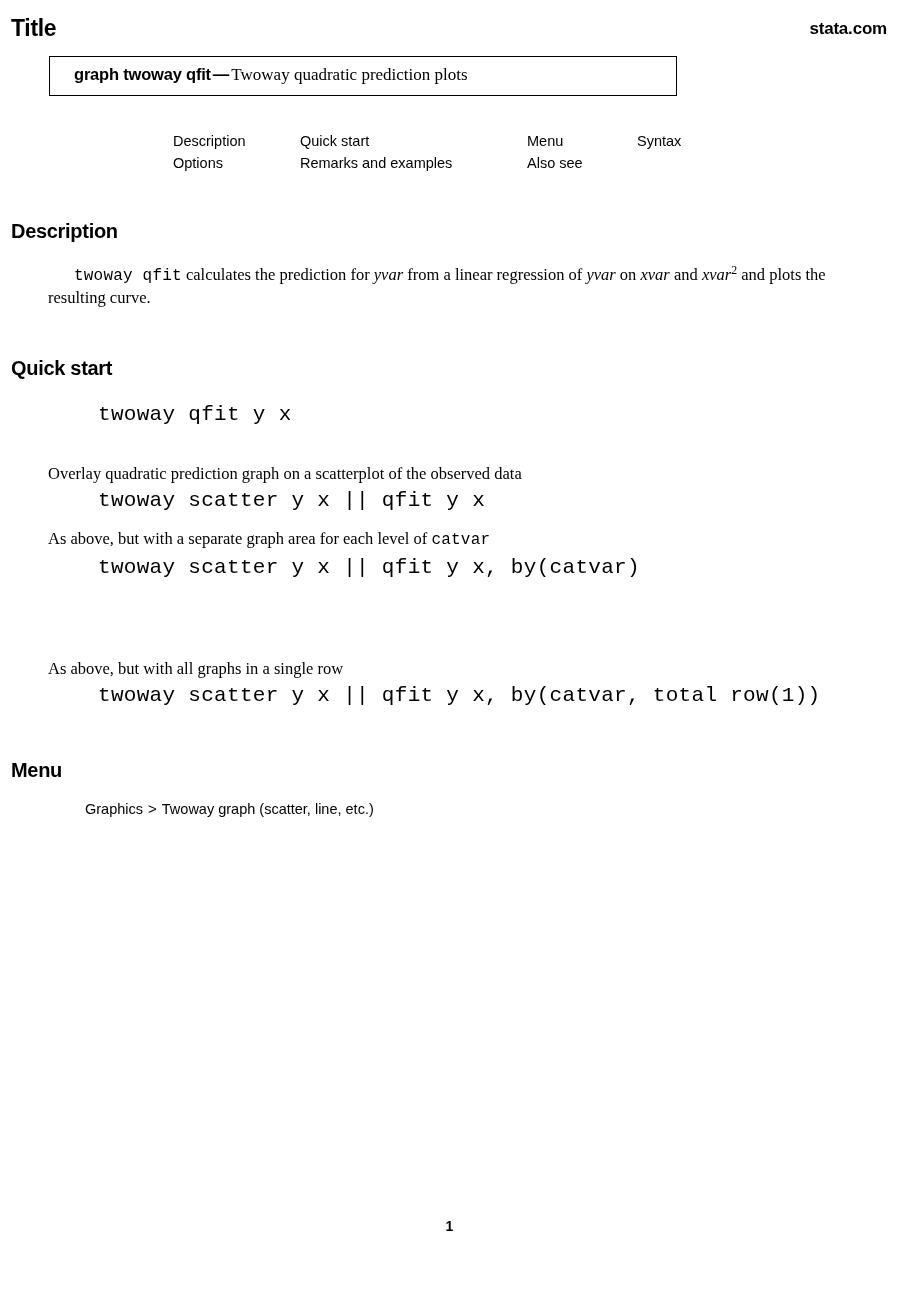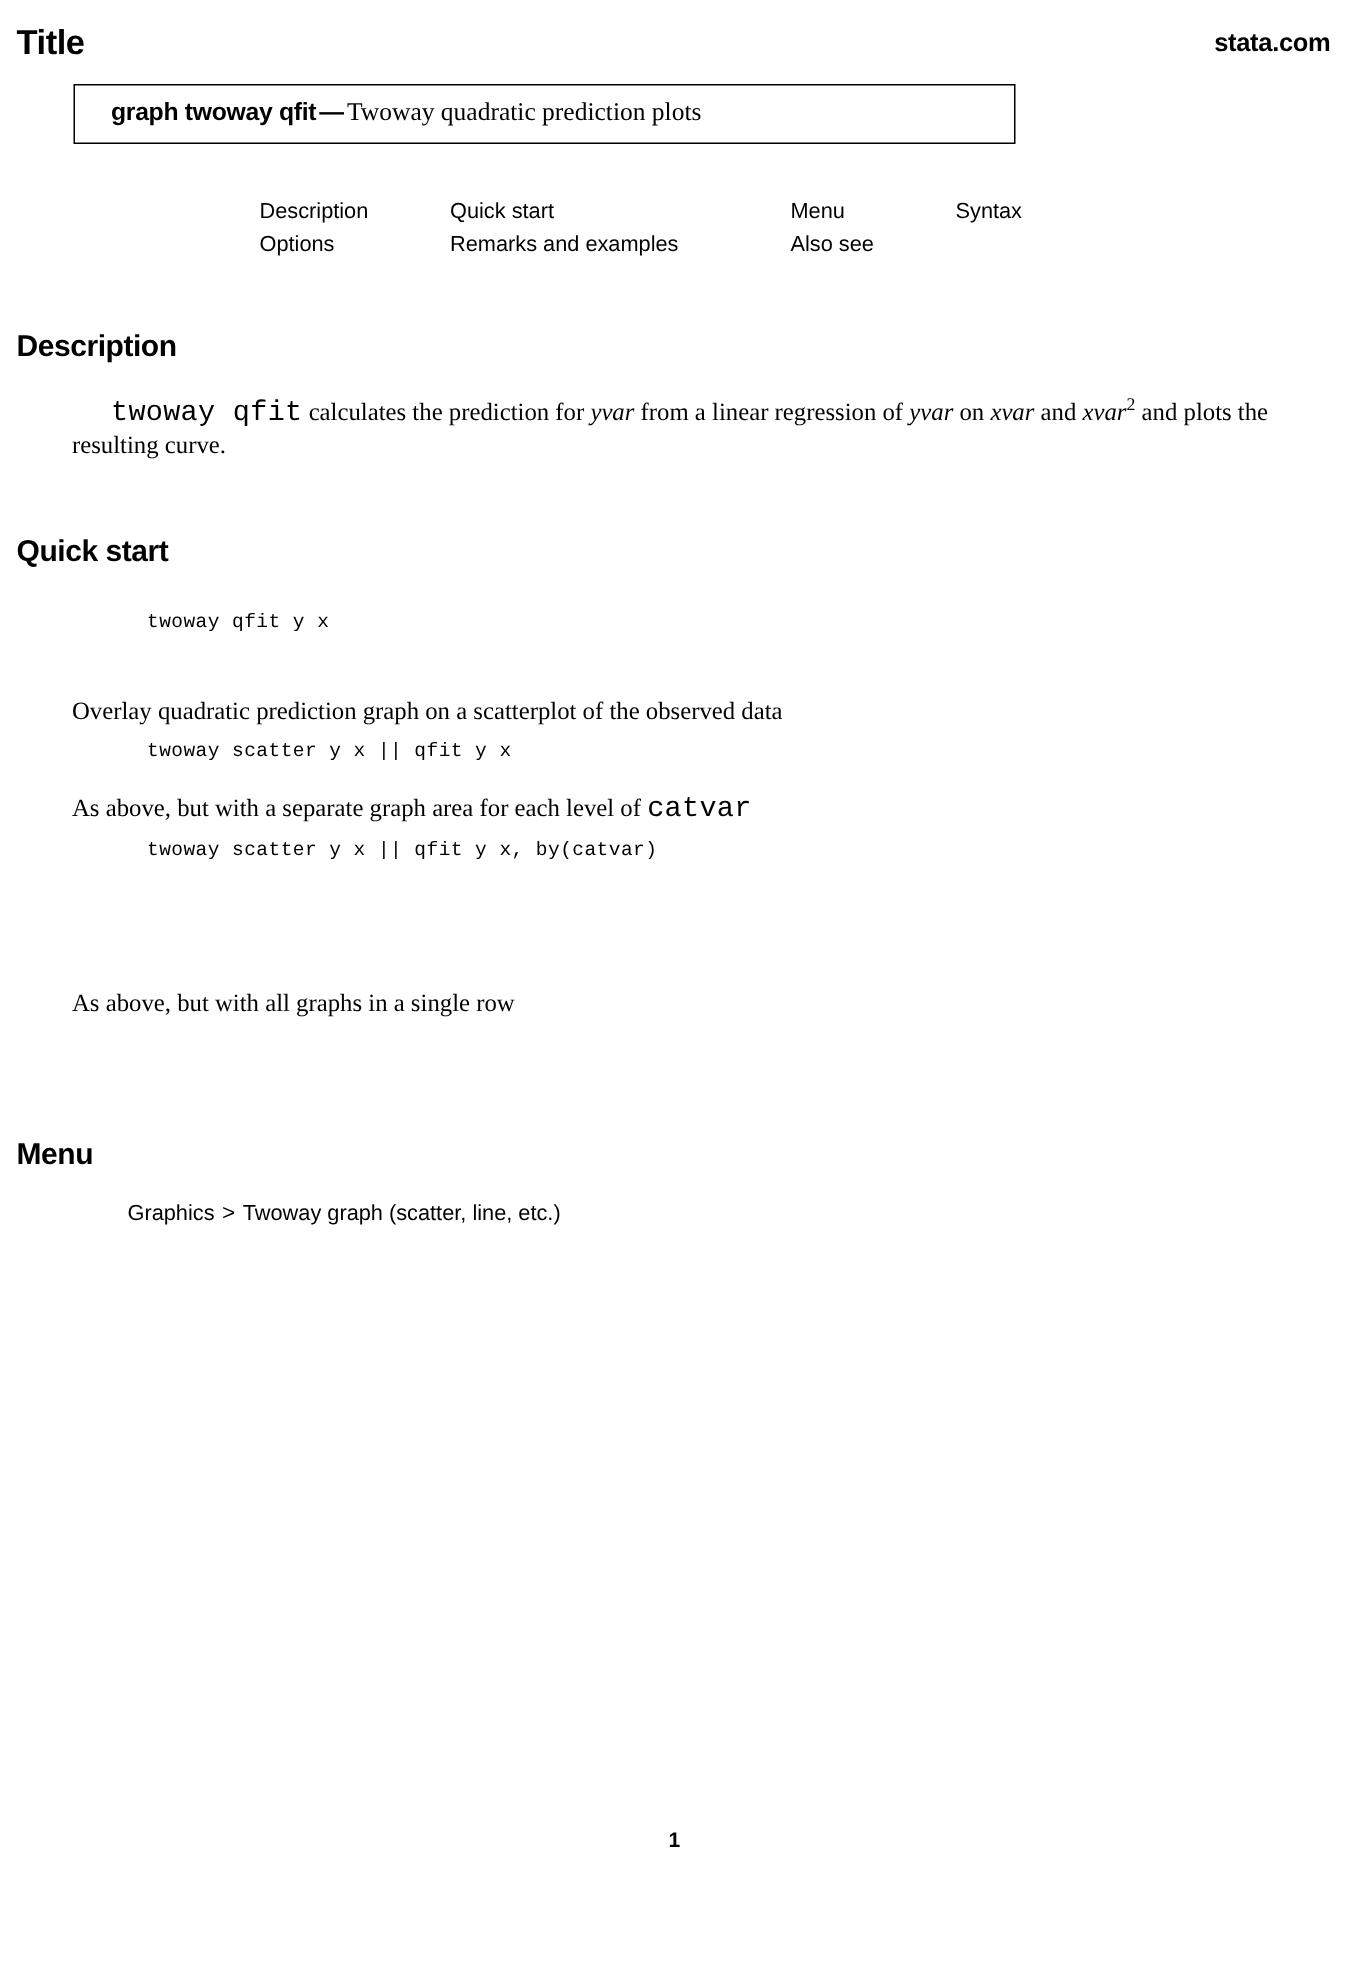--- a/index.html
+++ b/index.html
@@ -137,39 +137,39 @@
     text-align: left;
   }
   #desc-para {
     top: 264px;
     text-indent: 26px;
     width: 822px;
   }
 
   .mono {
     font-family: "Liberation Mono", monospace;
-    font-size: 19px;
+    font-size: 16px;
     letter-spacing: 0.2px;
   }
   .ital { font-style: italic; }
   sup { font-size: 0.72em; vertical-align: super; line-height: 0; }
 
   
   .qs-block { position: absolute; left: 48px; width: 830px; }
   .qs-text {
     font-family: "Liberation Serif", serif;
     font-size: 16.5px;
     line-height: 21px;
     white-space: nowrap;
   }
   .qs-code {
     margin-top: 7px;
     margin-left: 50px;
     font-family: "Liberation Mono", monospace;
-    font-size: 13px;
+    font-size: 21px;
     line-height: 20px;
     letter-spacing: 0.3px;
     white-space: pre;
   }
   #qs-0 { top: 398px; }
   #qs-1 { top: 463px; }
   #qs-2 { top: 528px; }
   #qs-3 { top: 593px; }
   #qs-4 { top: 658px; }
 
@@ -249,20 +249,21 @@
   <div class="qs-block" id="qs-1">
     <div class="qs-text"><span>Overlay quadratic prediction graph on a scatterplot of the observed data</span><span></span></div>
     <div class="qs-code">twoway scatter y x || qfit y x</div>
   </div>
 
   <div class="qs-block" id="qs-3">
   </div>
 
   <div class="qs-block" id="qs-4">
     <div class="qs-text"><span>As above, but with all graphs in a single row</span><span></span></div>
+    <div class="qs-code">twoway scatter y x || qfit y x, by(catvar, total row(1))</div>
   </div>
 
   <div class="section-h" id="h-menu">Menu</div>
   <div id="menu-line"><span>Graphics</span><span class="sep">&gt;</span><span>Twoway graph (scatter, line, etc.)</span></div>
 
   <div id="page-number">1</div>
 
 </div>
 
 </body></html>

